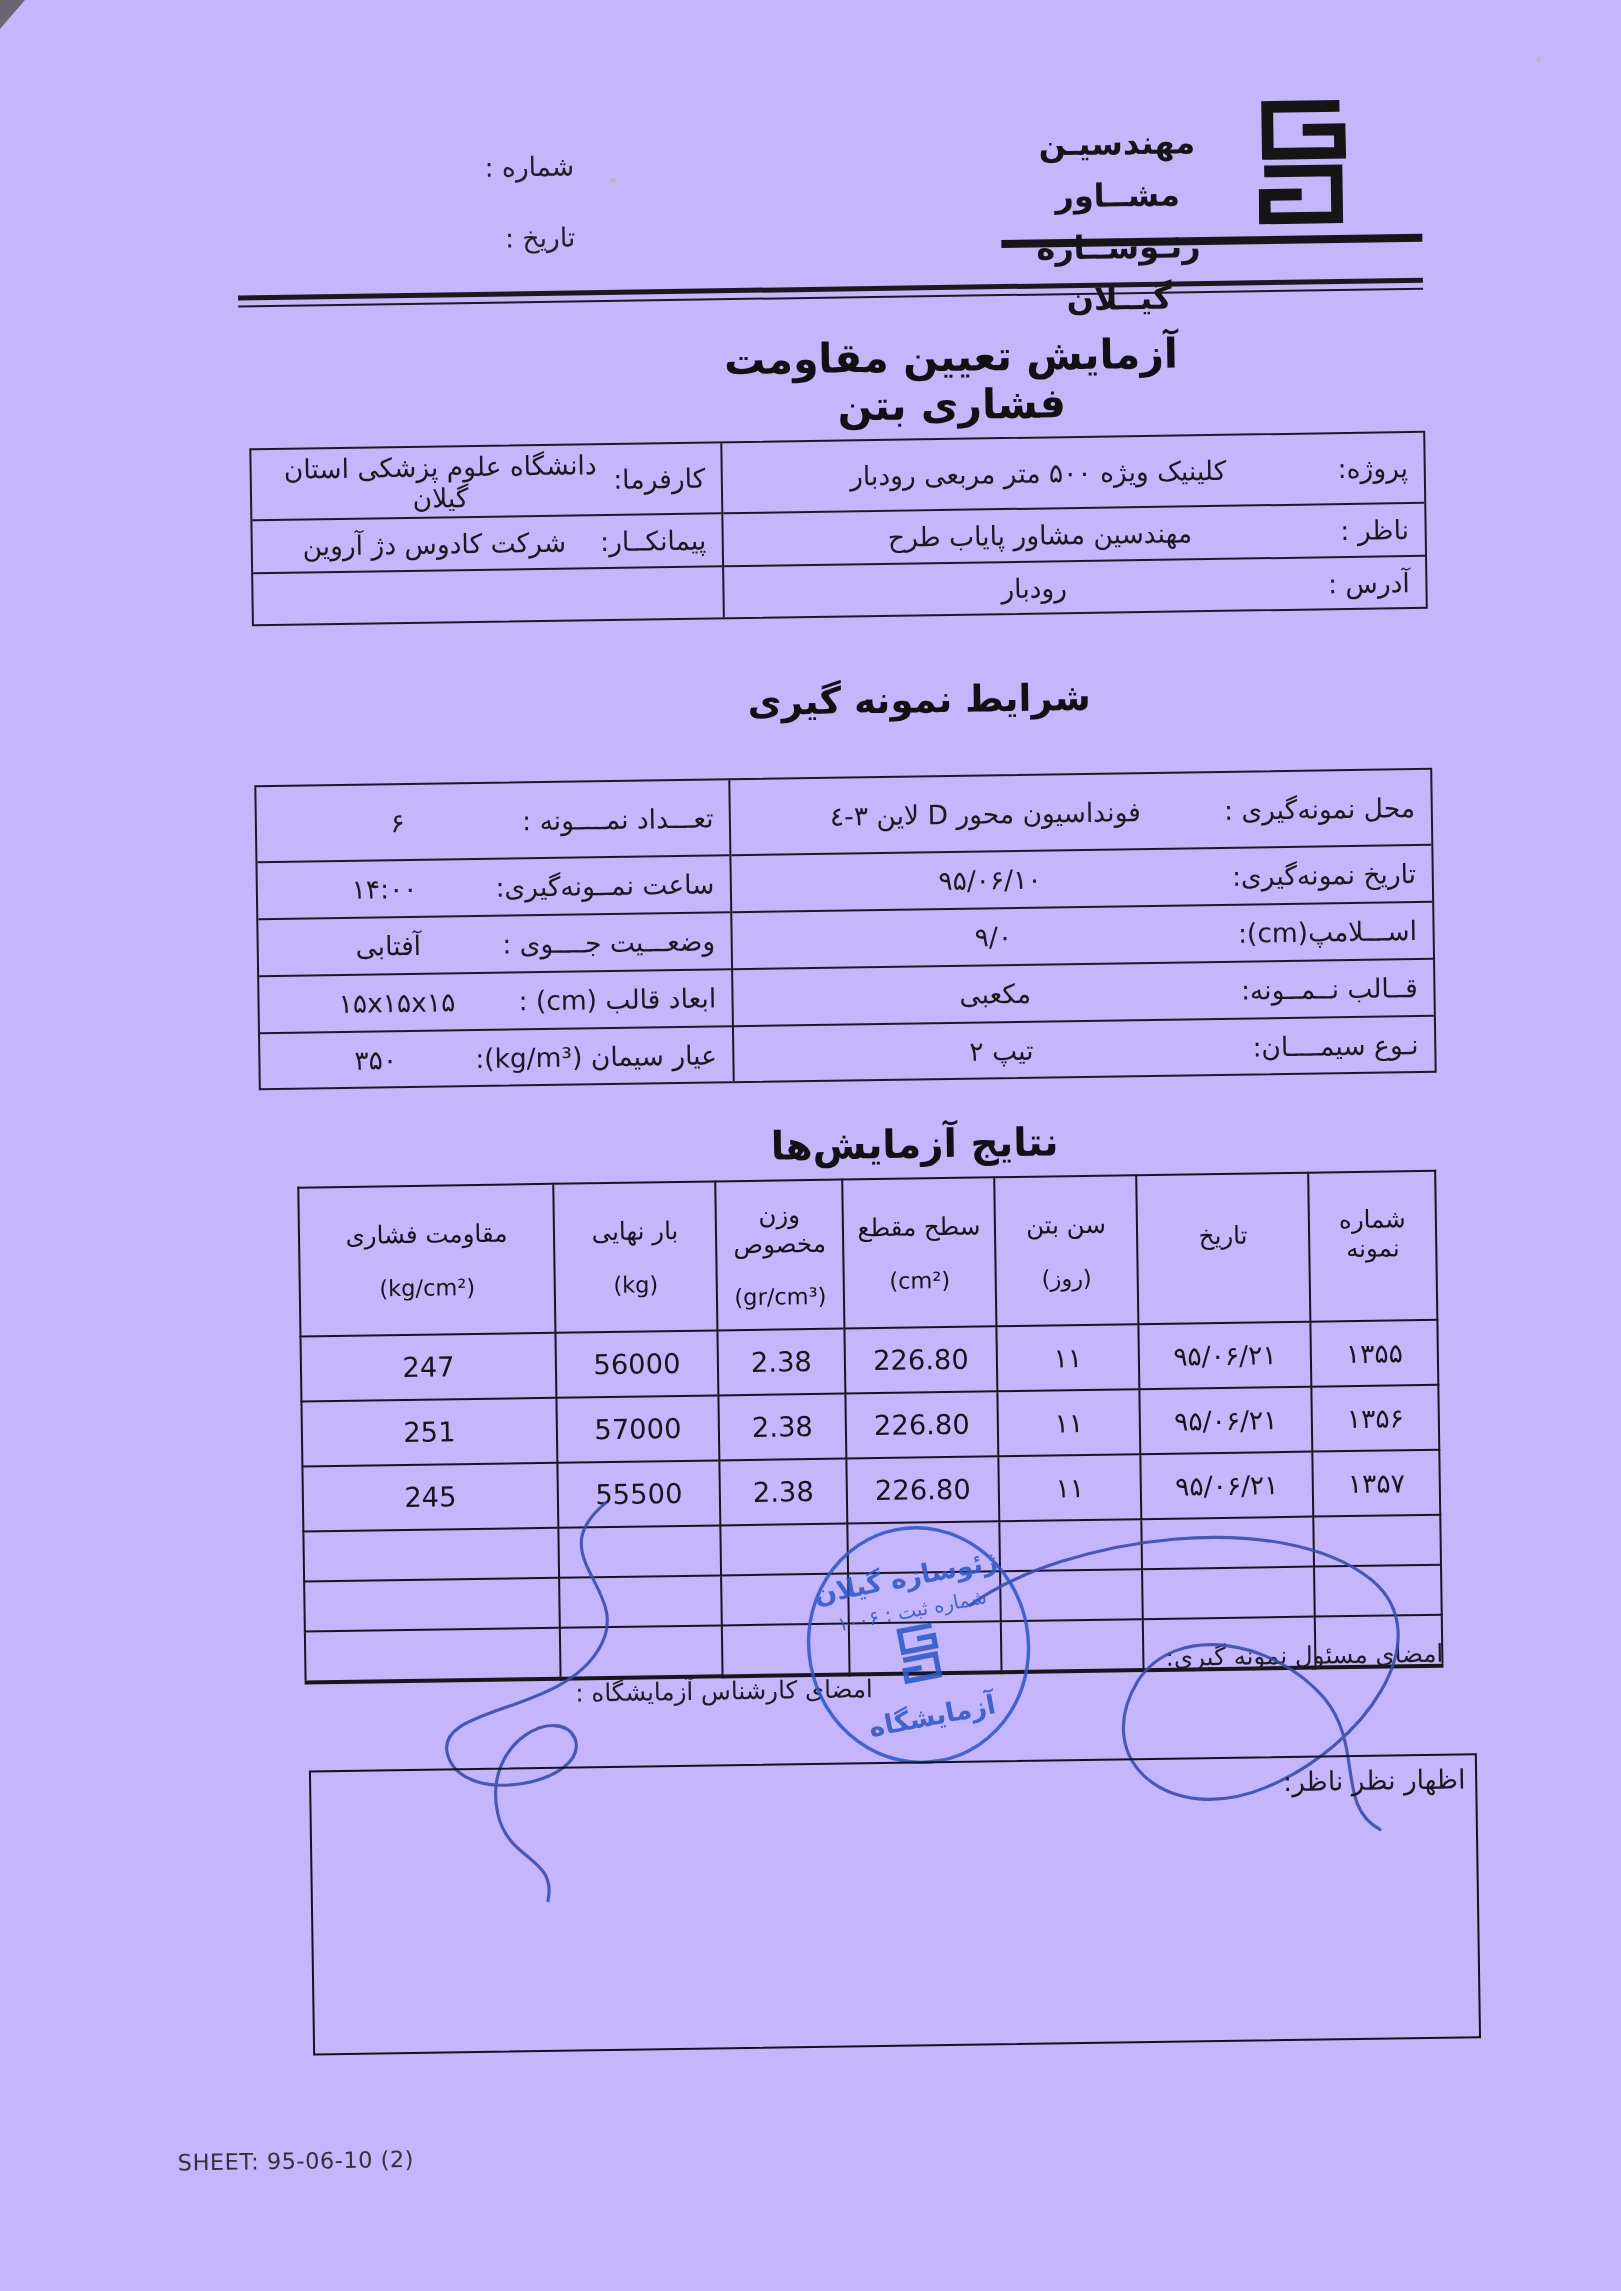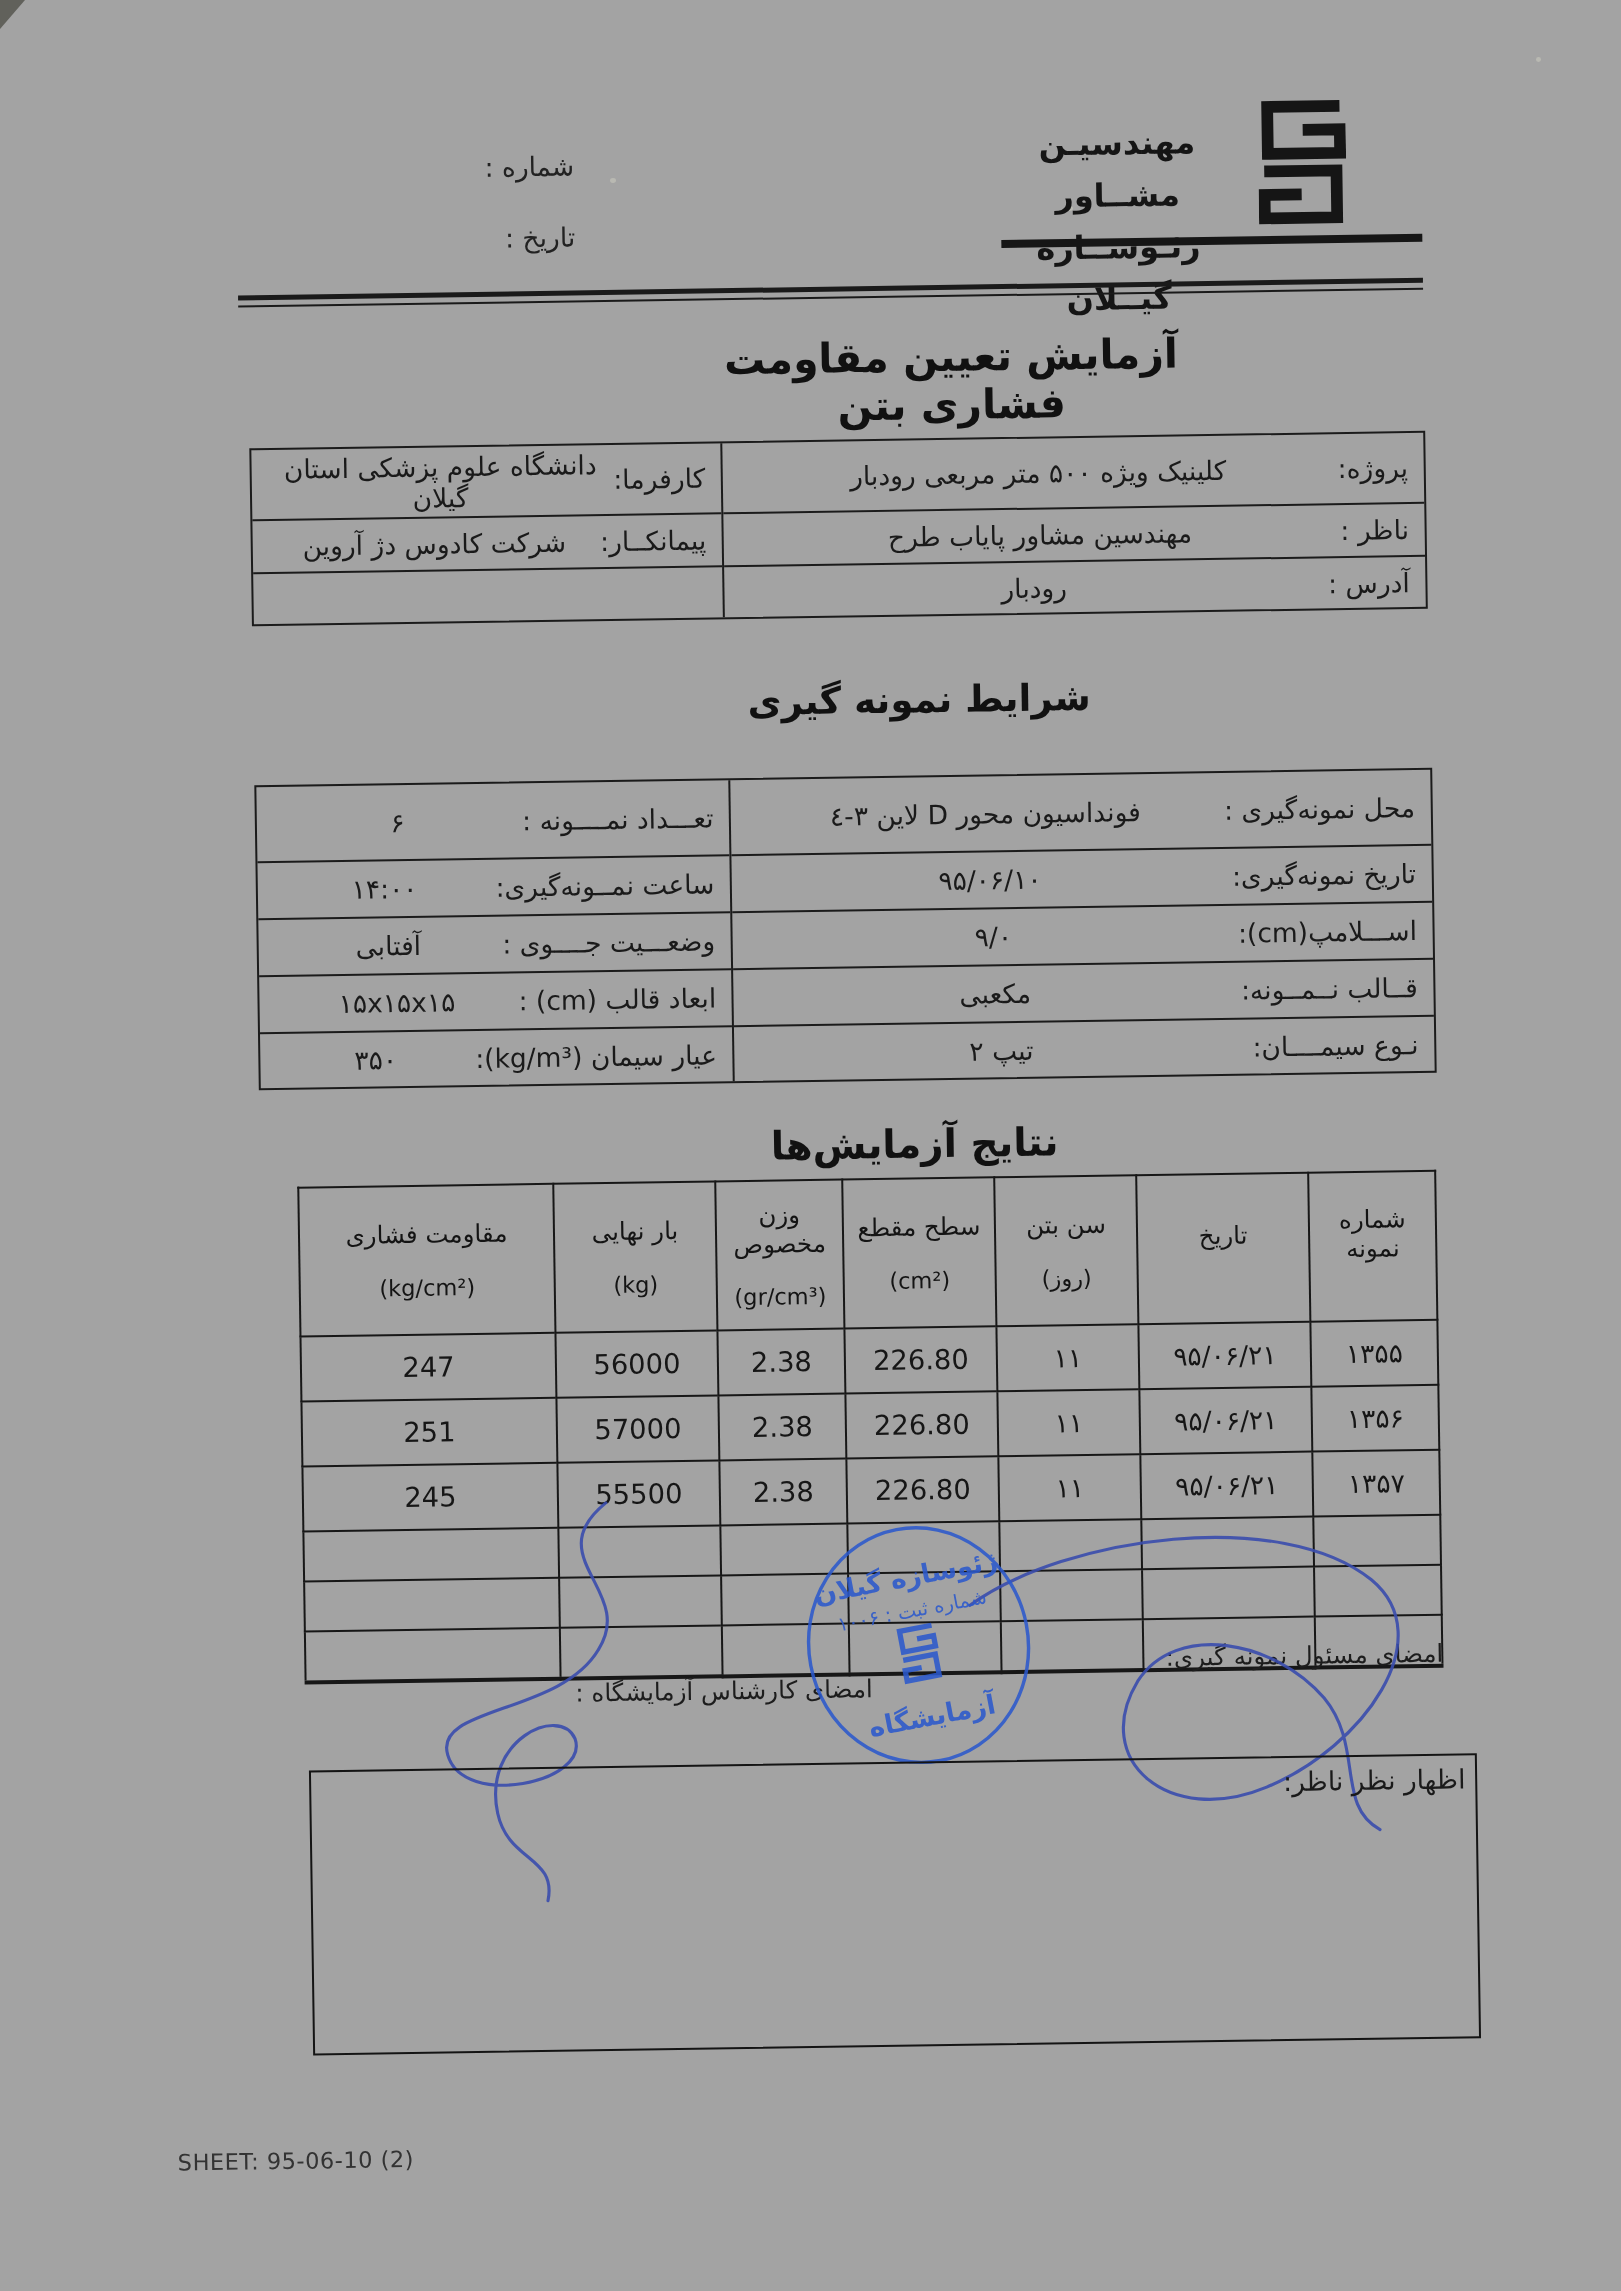--- a/index.html
+++ b/index.html
@@ -2,21 +2,21 @@
 <html lang="fa"><head>
 <meta charset="utf-8">
 <style>
   html,body{margin:0;padding:0;}
   body{
     width:1621px;height:2292px;position:relative;overflow:hidden;
     background:#e9e9e6;
     font-family:"DejaVu Sans",sans-serif;
     color:#1c1c1c;
   }
-  .page{position:absolute;inset:0;background:#a3a3a3;}
+  .page{position:absolute;inset:0;background:#c4b5fd;}
   .tilt{position:absolute;inset:0;transform:rotate(-0.85deg);transform-origin:50% 42%;}
   .abs{position:absolute;}
   .center{text-align:center;}
 
   
   .meta-label{font-size:26.5px;width:157px;text-align:right;direction:rtl;color:#222;}
   .brand-text{width:274px;font-size:32px;font-weight:bold;line-height:1.62;text-align:center;direction:rtl;color:#151515;}
   .rule-short{background:#161616;height:7.8px;}
   .rule-long{height:4.9px;border-top:5.9px solid #1a1a1a;border-bottom:2px solid #1a1a1a;}
 

